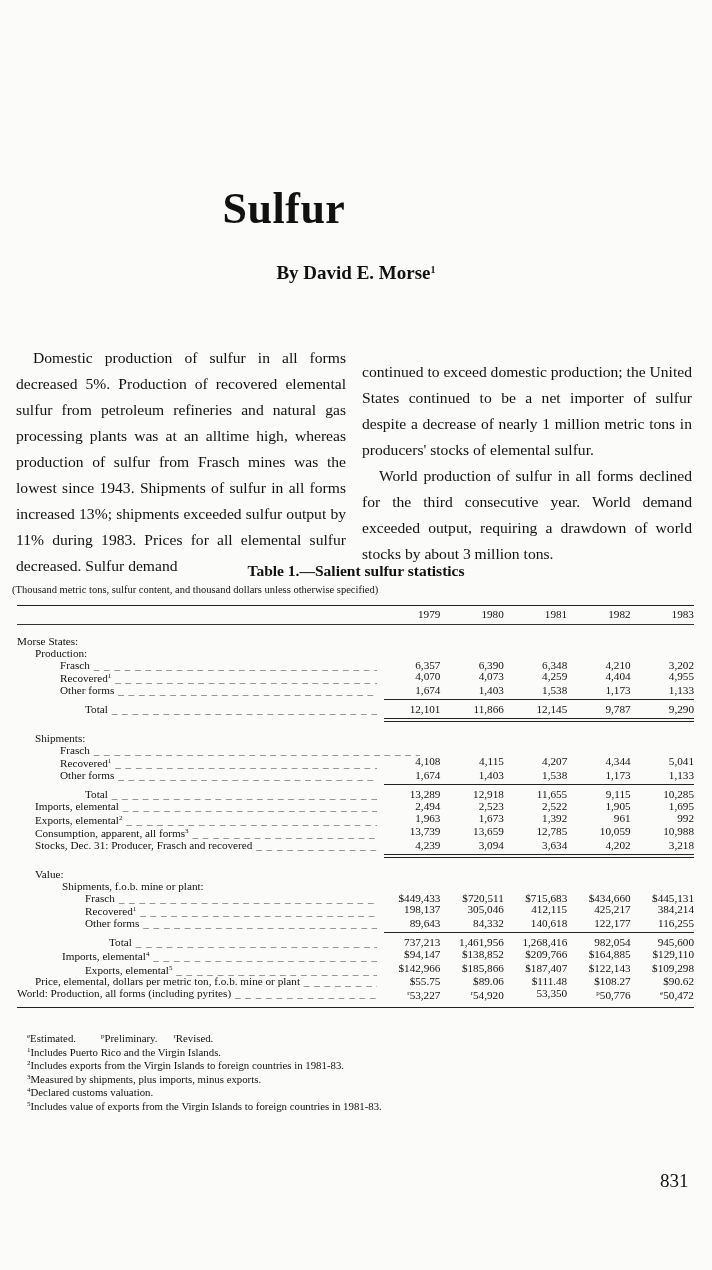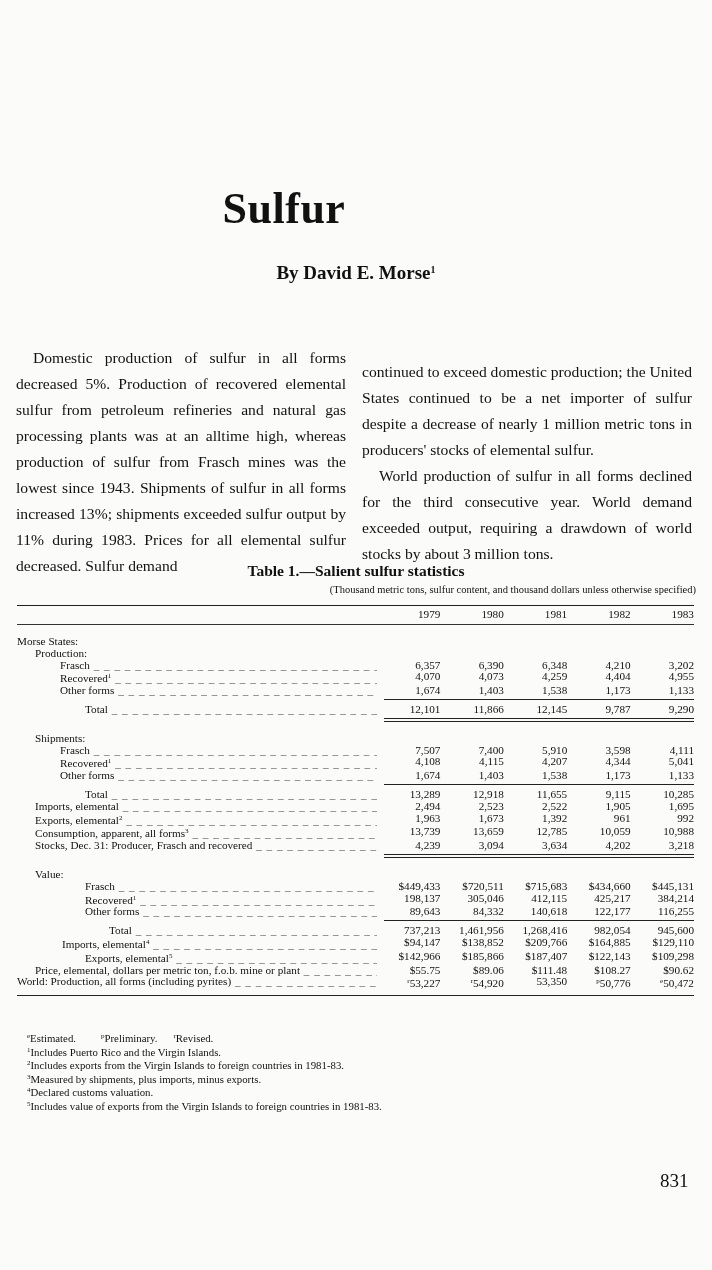--- a/index.html
+++ b/index.html
@@ -23,22 +23,23 @@
   }
   .col p { margin: 0; }
   .col p.indent { text-indent: 17px; }
   .col-left { left: 16px; }
   .col-right { left: 362px; margin-top: 14px; }
   .table-title {
     position: absolute; top: 562px; left: 0; width: 712px; text-align: center;
     font-size: 15.5px; font-weight: bold;
   }
   .table-sub {
-    position: absolute; top: 584px; left: 0; width: 696px; text-align: right;
+    position: absolute; top: 584px; left: 0; width: 696px; text-align: left;
     font-size: 10.5px;
+    padding-left: 12px;
   }
   .tbl {
     position: absolute; top: 605px; left: 17px; width: 677px;
     font-size: 11.2px; line-height: 11.8px;
   }
   .rule { border-top: 1.5px solid #222; }
   .rule-thin { border-top: 1px solid #333; }
   .hdr { display: flex; height: 18px; align-items: center; }
   .row { display: flex; white-space: nowrap; }
   .lbl { width: 360px; overflow: hidden; white-space: nowrap; }
@@ -145,27 +146,20 @@
           <div class="num">9,290</div>
         </div>
       </div>
       <div class="dblrule"></div>
       <div class="row sec">
         <div class="lbl i1"><span>Shipments:</span></div>
         <div class="vals"></div>
       </div>
       <div class="row">
         <div class="lbl i2"><span>Frasch</span><span class="dots"> _ _ _ _ _ _ _ _ _ _ _ _ _ _ _ _ _ _ _ _ _ _ _ _ _ _ _ _ _ _ _ _ _ _ _ _ _ _</span></div>
-        <div class="vals">
-          <div class="num">7,507</div>
-          <div class="num">7,400</div>
-          <div class="num">5,910</div>
-          <div class="num">3,598</div>
-          <div class="num">4,111</div>
-        </div>
       </div>
       <div class="row">
         <div class="lbl i2"><span>Recovered</span><sup class="fn">1</sup><span class="dots"> _ _ _ _ _ _ _ _ _ _ _ _ _ _ _ _ _ _ _ _ _ _ _ _ _ _ _ _ _ _ _ _ _ _ _ _ _ _</span></div>
         <div class="vals">
           <div class="num">4,108</div>
           <div class="num">4,115</div>
           <div class="num">4,207</div>
           <div class="num">4,344</div>
           <div class="num">5,041</div>
         </div>
@@ -230,20 +224,21 @@
           <div class="num">4,202</div>
           <div class="num">3,218</div>
         </div>
       </div>
       <div class="dblrule"></div>
       <div class="row sec">
         <div class="lbl i1"><span>Value:</span></div>
         <div class="vals"></div>
       </div>
       <div class="row">
+        <div class="lbl i5"><span>Shipments, f.o.b. mine or plant:</span></div>
         <div class="vals"></div>
       </div>
       <div class="row">
         <div class="lbl i3"><span>Frasch</span><span class="dots"> _ _ _ _ _ _ _ _ _ _ _ _ _ _ _ _ _ _ _ _ _ _ _ _ _ _ _ _ _ _ _ _ _ _ _ _ _ _</span></div>
         <div class="vals">
           <div class="num">$449,433</div>
           <div class="num">$720,511</div>
           <div class="num">$715,683</div>
           <div class="num">$434,660</div>
           <div class="num">$445,131</div>

